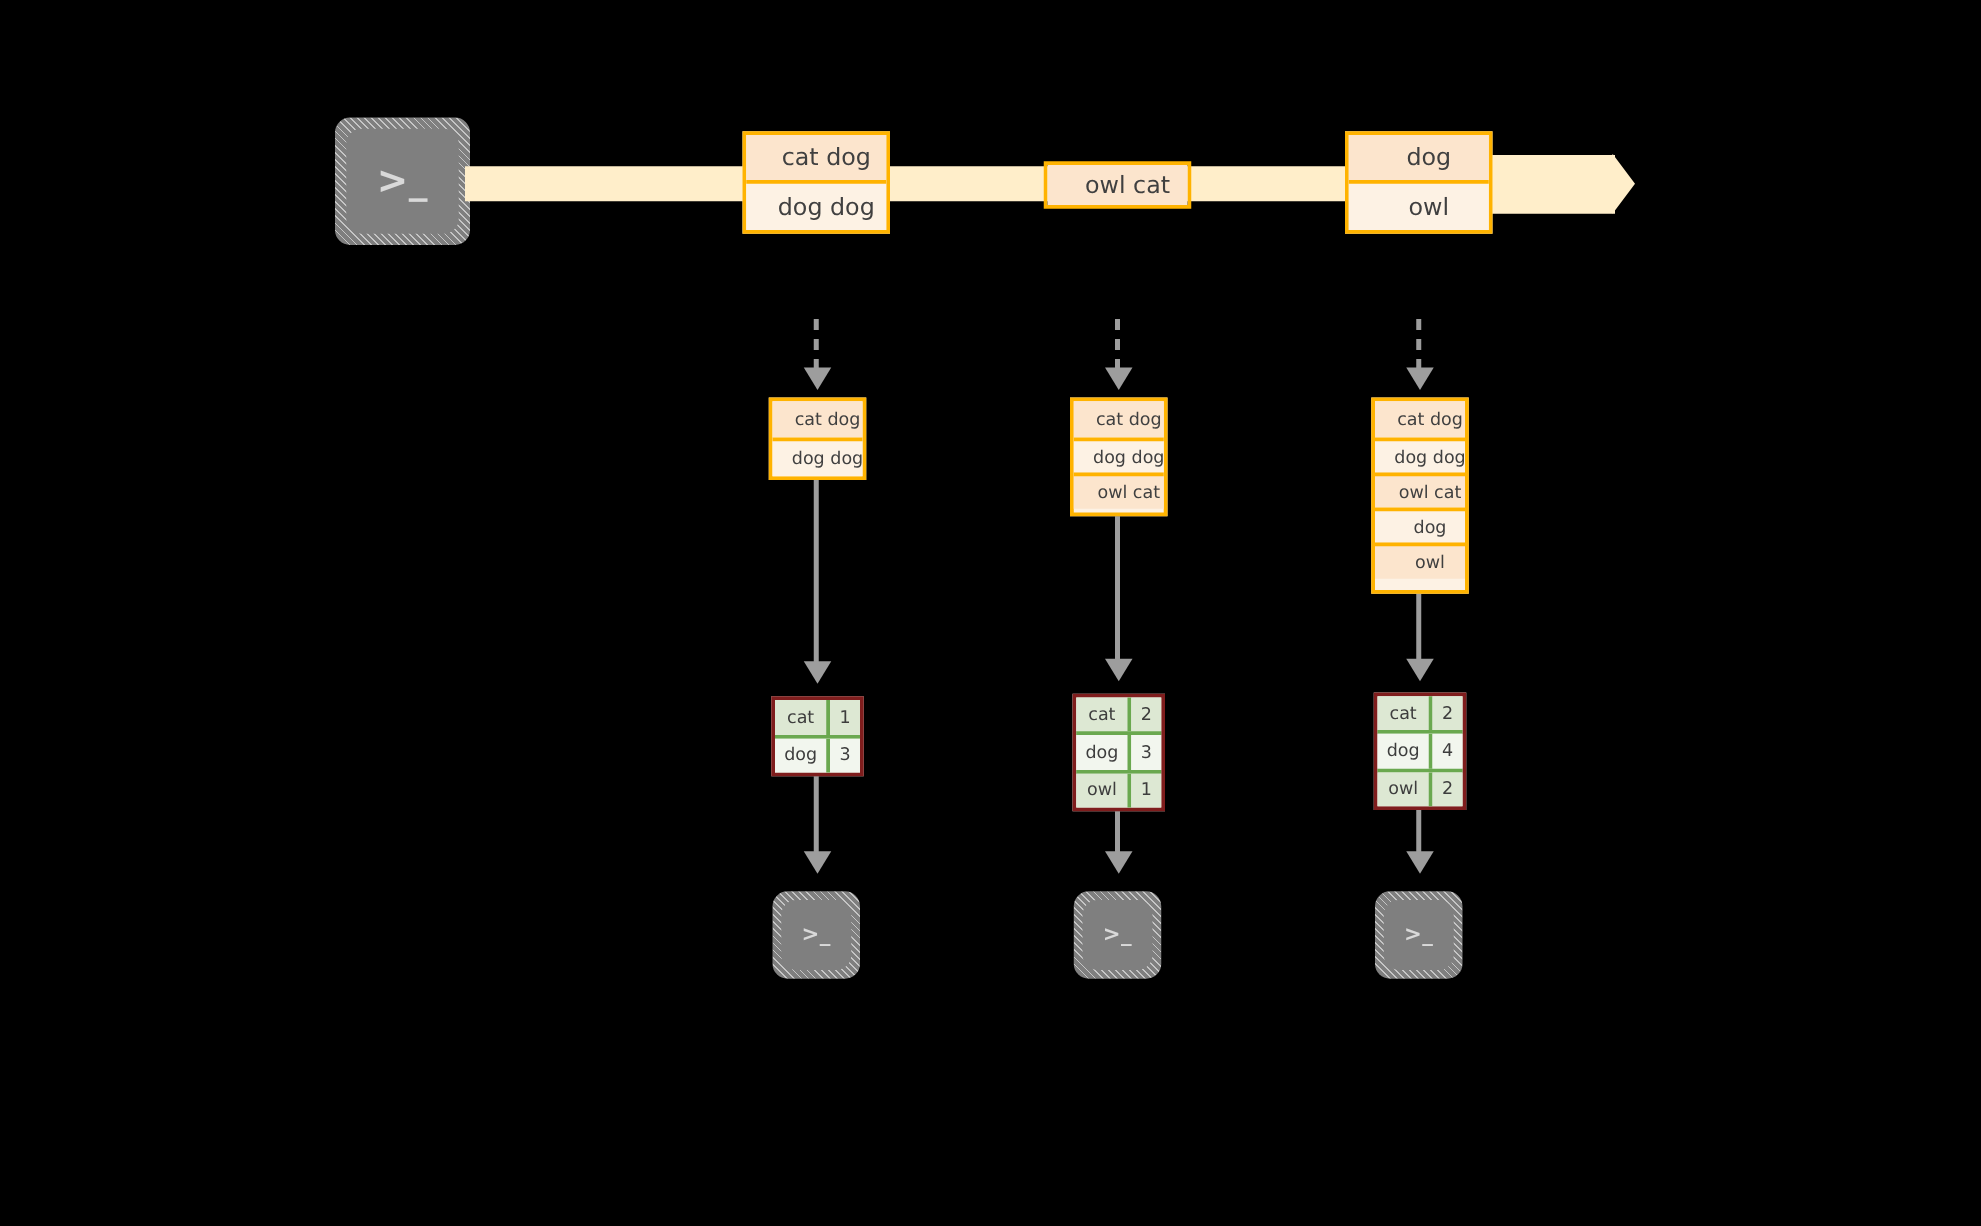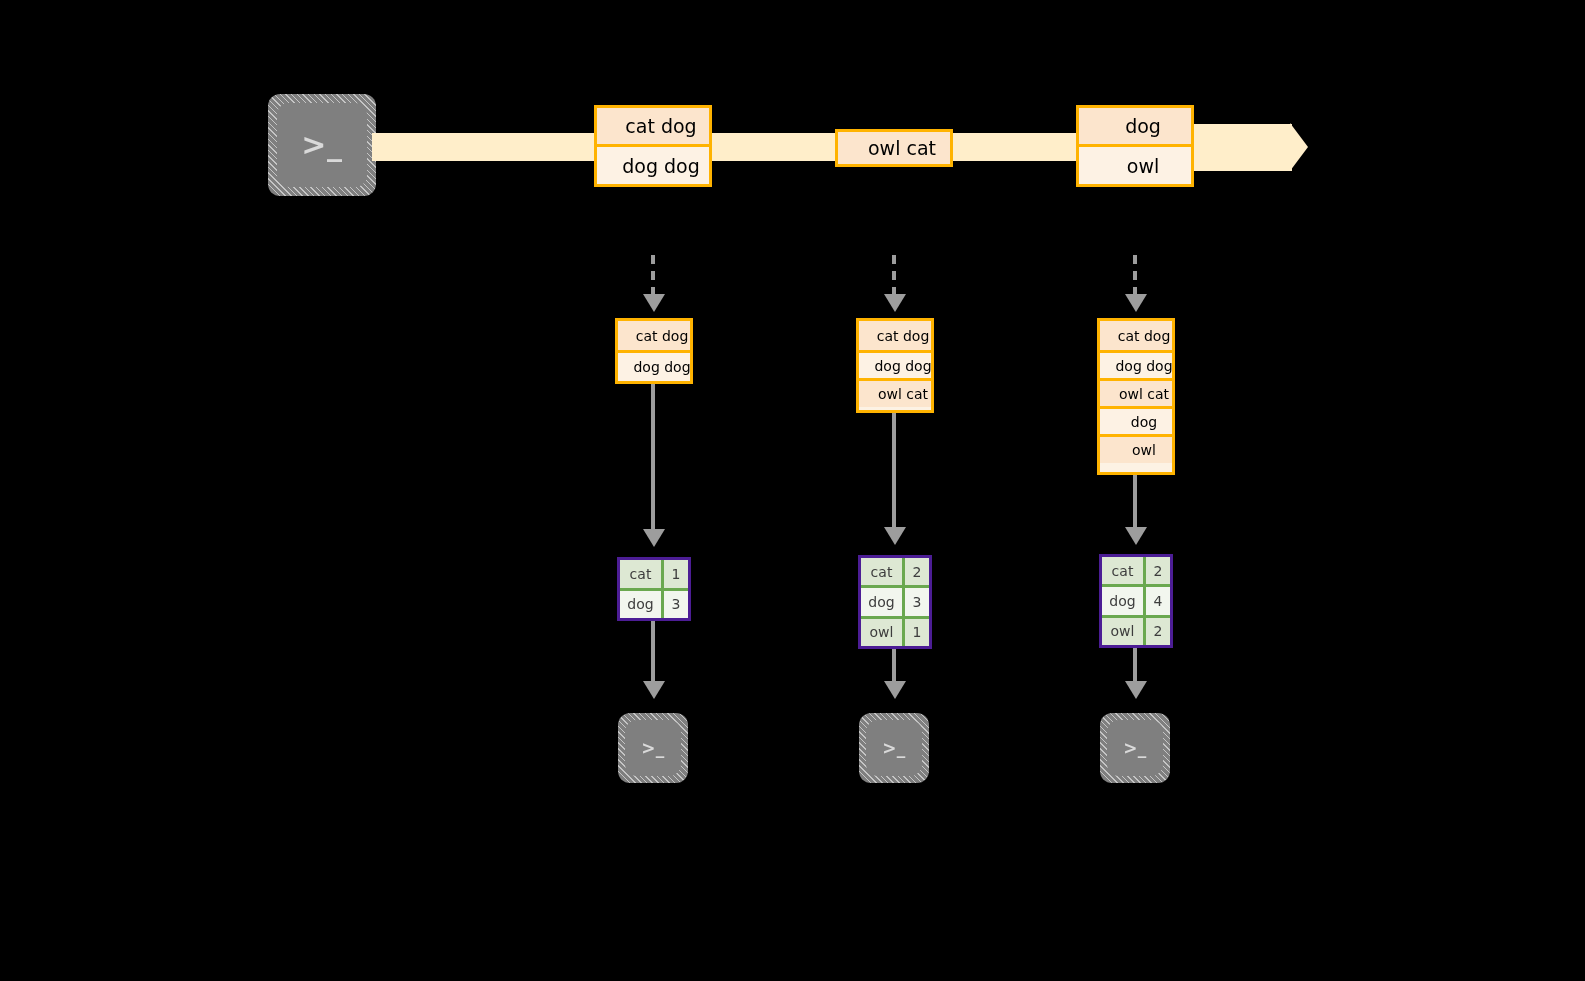--- a/index.html
+++ b/index.html
@@ -72,33 +72,33 @@
     box-sizing: border-box;
     border: 3px solid #ffb300;
     background: #fdf2e4;
     z-index: 5;
   }
   .orow {
     box-sizing: border-box;
     display: flex;
     align-items: center;
     justify-content: center;
-    color: #000000;
+    color: #404040;
     white-space: nowrap;
     padding-left: 16px;
   }
   .orow.dark  { background: #fce5cd; }
   .orow.light { background: #fdf2e4; }
   .orow + .orow { border-top: 3px solid #ffb300; }
 
   
   .gtable {
     position: absolute;
     box-sizing: border-box;
-    border: 3px solid #4c1d95;
+    border: 3px solid #7f1d1d;
     background: #eef4e9;
     z-index: 5;
     display: flex;
     flex-direction: column;
   }
   .grow {
     display: flex;
     flex: 1 1 auto;
     box-sizing: border-box;
   }

